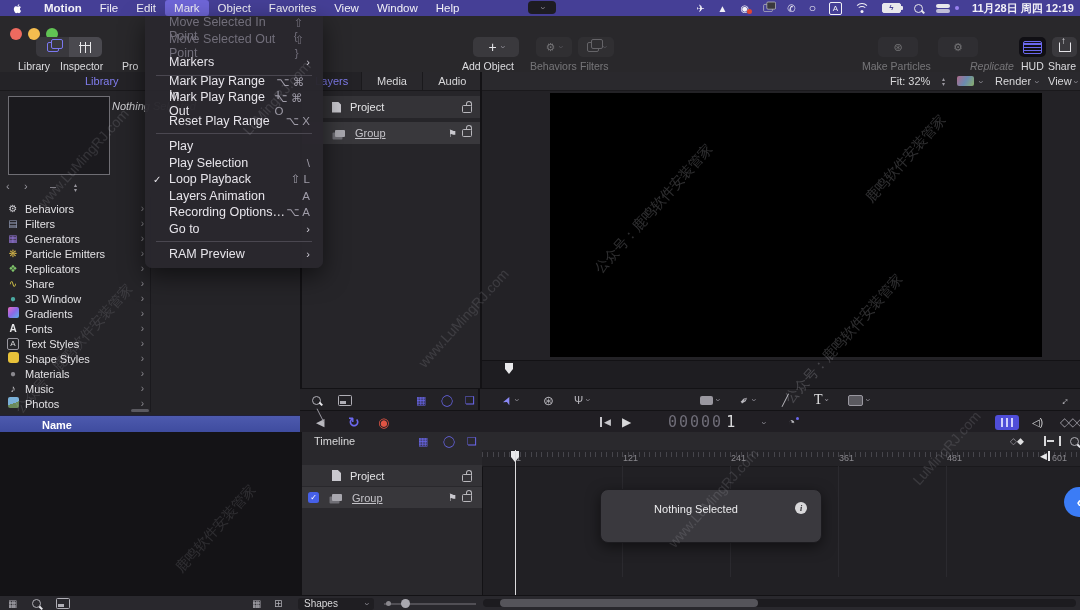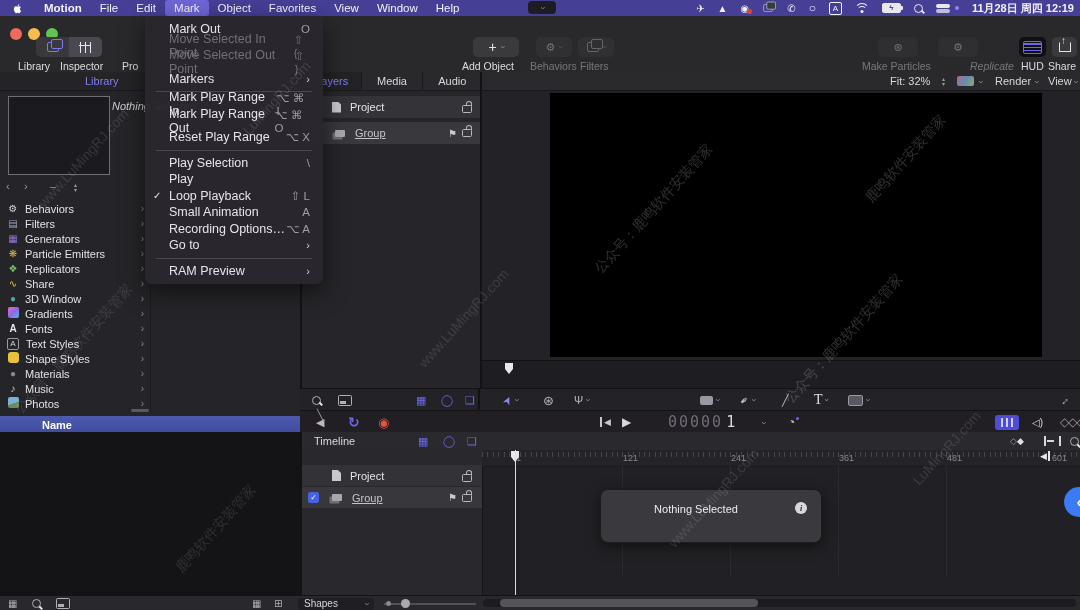--- a/index.html
+++ b/index.html
@@ -524,24 +524,20 @@
     <div id="zslider">
         <span class="d1"></span>
         <span class="hd"></span>
       </div>
     <div id="hscroll">
         <span class="hh"></span>
       </div>
   </div>
 
   <div id="markmenu">
-    <div class="mi">
-        <span>Mark Out</span>
-        <span class="sc">O</span>
-      </div>
     <div class="mi dis">
         <span>Move Selected In Point</span>
         <span class="sc">⇧ {</span>
       </div>
     <div class="mi dis">
         <span>Move Selected Out Point</span>
         <span class="sc">⇧ }</span>
       </div>
     <div class="mi">
         <span>Markers</span>
@@ -555,34 +551,34 @@
     <div class="mi">
         <span>Mark Play Range Out</span>
         <span class="sc">⌥ ⌘ O</span>
       </div>
     <div class="mi">
         <span>Reset Play Range</span>
         <span class="sc">⌥ X</span>
       </div>
     <div class="sep"></div>
     <div class="mi">
+        <span>Play</span>
+        <span class="sc"></span>
+      </div>
+    <div class="mi">
         <span>Play Selection</span>
         <span class="sc">\</span>
-      </div>
-    <div class="mi">
-        <span>Play</span>
-        <span class="sc"></span>
       </div>
     <div class="mi">
         <span class="ck">✓</span>
         <span>Loop Playback</span>
         <span class="sc">⇧ L</span>
       </div>
     <div class="mi">
-        <span>Small Animation</span>
+        <span>Layers Animation</span>
         <span class="sc">A</span>
       </div>
     <div class="mi">
         <span>Recording Options…</span>
         <span class="sc">⌥ A</span>
       </div>
     <div class="mi">
         <span>Go to</span>
         <span class="sub">›</span>
       </div>

